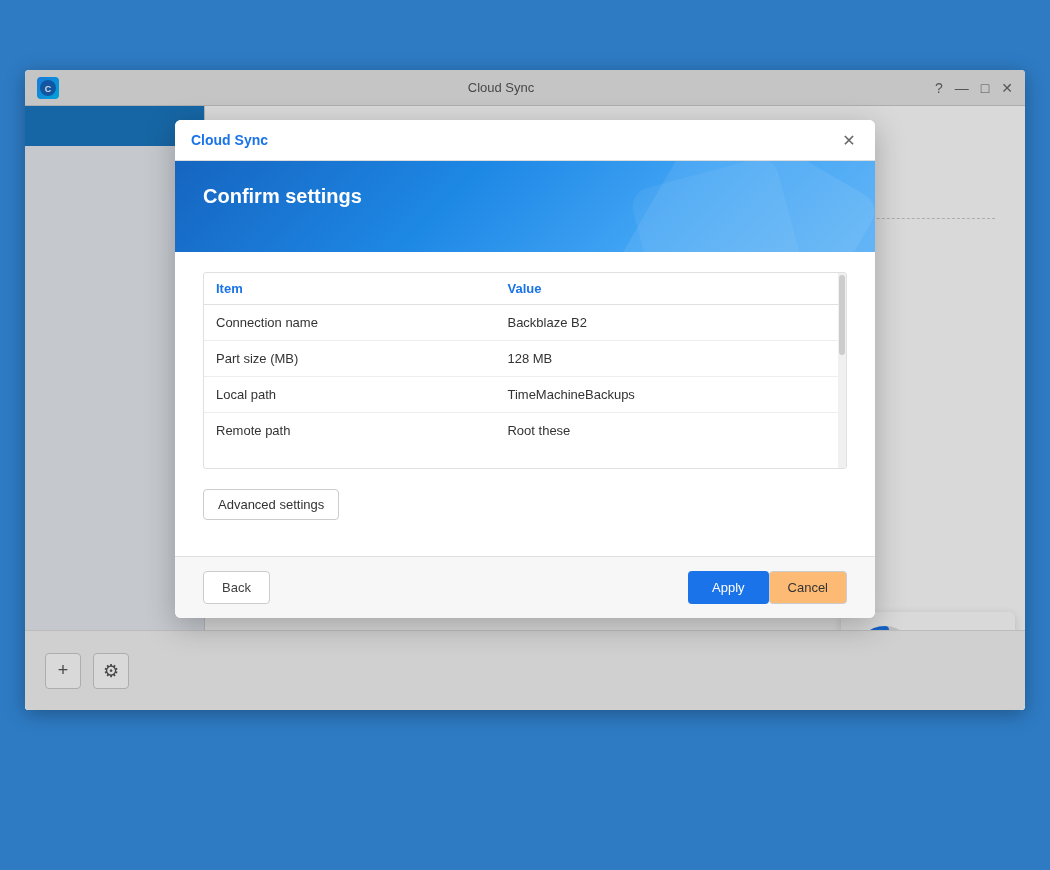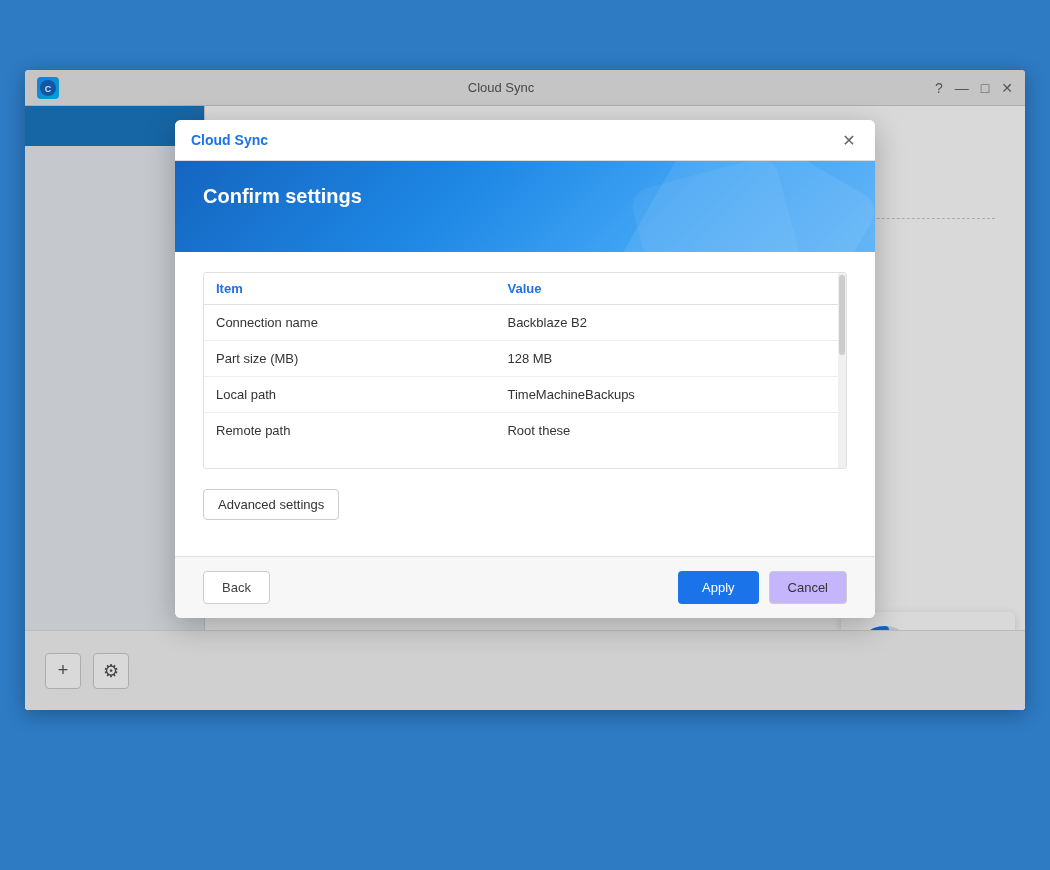--- a/index.html
+++ b/index.html
@@ -355,21 +355,21 @@
       padding: 14px 28px;
       background: #f7f7f7;
       border-top: 1px solid #e0e0e0;
       display: flex;
       align-items: center;
       justify-content: space-between;
     }
 
     .footer-right {
       display: flex;
-      gap: 10px;
+      gap: 0;
     }
 
     .btn-back {
       padding: 8px 18px;
       background: white;
       border: 1px solid #ccc;
       border-radius: 4px;
       font-size: 13px;
       color: #404040;
       cursor: pointer;
@@ -381,21 +381,21 @@
       border: none;
       border-radius: 4px;
       font-size: 13px;
       color: white;
       cursor: pointer;
       font-weight: 500;
     }
 
     .btn-cancel {
       padding: 8px 18px;
-      background: #c4b5fd;
+      background: #fdba74;
       border: 1px solid #ccc;
       border-radius: 4px;
       font-size: 13px;
       color: #333;
       cursor: pointer;
     }
   </style>
 </head>
 <body>
 

